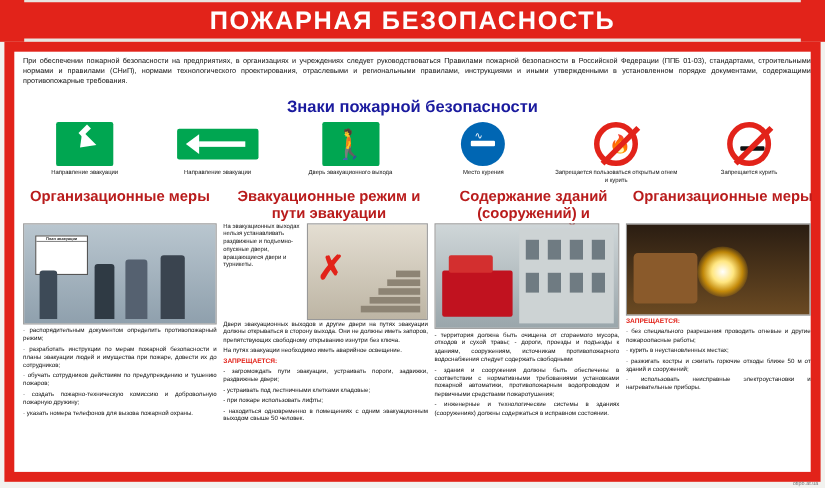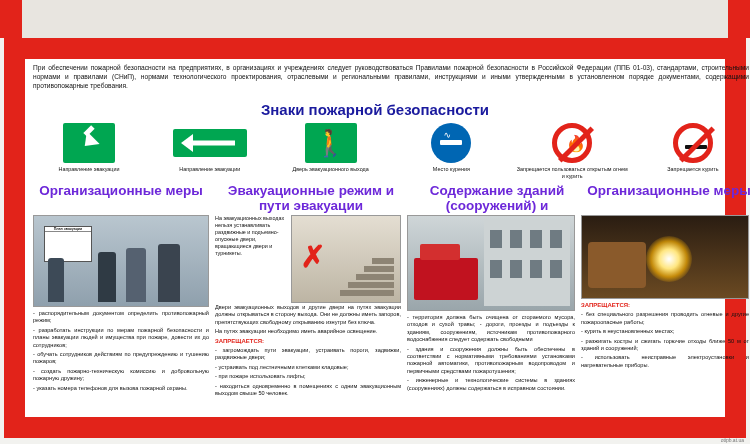--- a/index.html
+++ b/index.html
@@ -35,21 +35,21 @@
   .corner{
     position:absolute;width:22px;height:38px;background:#e2231a;
   }
   .corner.l{left:0;top:0;}
   .corner.r{right:0;top:0;}
 
   
   .frame{
     position:absolute;left:4px;top:38px;width:742px;height:400px;
     background:#e2231a;
-    padding:21px;
+    padding:9px;
     box-sizing:border-box;
   }
   .inner{
     position:relative;
     width:100%;height:100%;
     background:#ffffff;
     box-sizing:border-box;
   }
 
   
@@ -131,21 +131,21 @@
   }
   .flame{
     position:absolute;left:9px;top:8px;font-size:16px;line-height:1;
   }
 
   
   .headings{
     position:absolute;left:6px;top:124px;width:720px;height:34px;
   }
   .h-red{
-    position:absolute;color:#6d28d9;font-weight:bold;font-size:13.5px;line-height:15px;text-align:center;
+    position:absolute;color:#b91c1c;font-weight:bold;font-size:13.5px;line-height:15px;text-align:center;
   }
   .h1{left:0;top:0;width:180px;}
   .h2{left:182px;top:0;width:196px;}
   .h3{left:380px;top:0;width:172px;}
   .h4{left:556px;top:0;width:164px;}
 
   
   .col{position:absolute;top:156px;}
   .c1{left:8px;width:176px;}
   .c2{left:190px;width:186px;}
@@ -203,20 +203,23 @@
   }
 </style>
 </head>
 <body>
 
 <div class="poster">
 
   <div class="titlebar">
     <div class="corner l"></div>
     <div class="corner r"></div>
+    <div class="title-red">
+      <span>ПОЖАРНАЯ БЕЗОПАСНОСТЬ</span>
+    </div>
   </div>
 
   <div class="frame">
     <div class="inner">
 
       <div class="intro">При обеспечении пожарной безопасности на предприятиях, в организациях и учреждениях следует руководствоваться Правилами пожарной безопасности в Российской Федерации (ППБ 01-03), стандартами, строительными нормами и правилами (СНиП), нормами технологического проектирования, отраслевыми и региональными правилами, инструкциями и иными утвержденными в установленном порядке документами, содержащими противопожарные требования.</div>
 
       <div class="signs-title">Знаки пожарной безопасности</div>
       <div class="signs-row">
 

